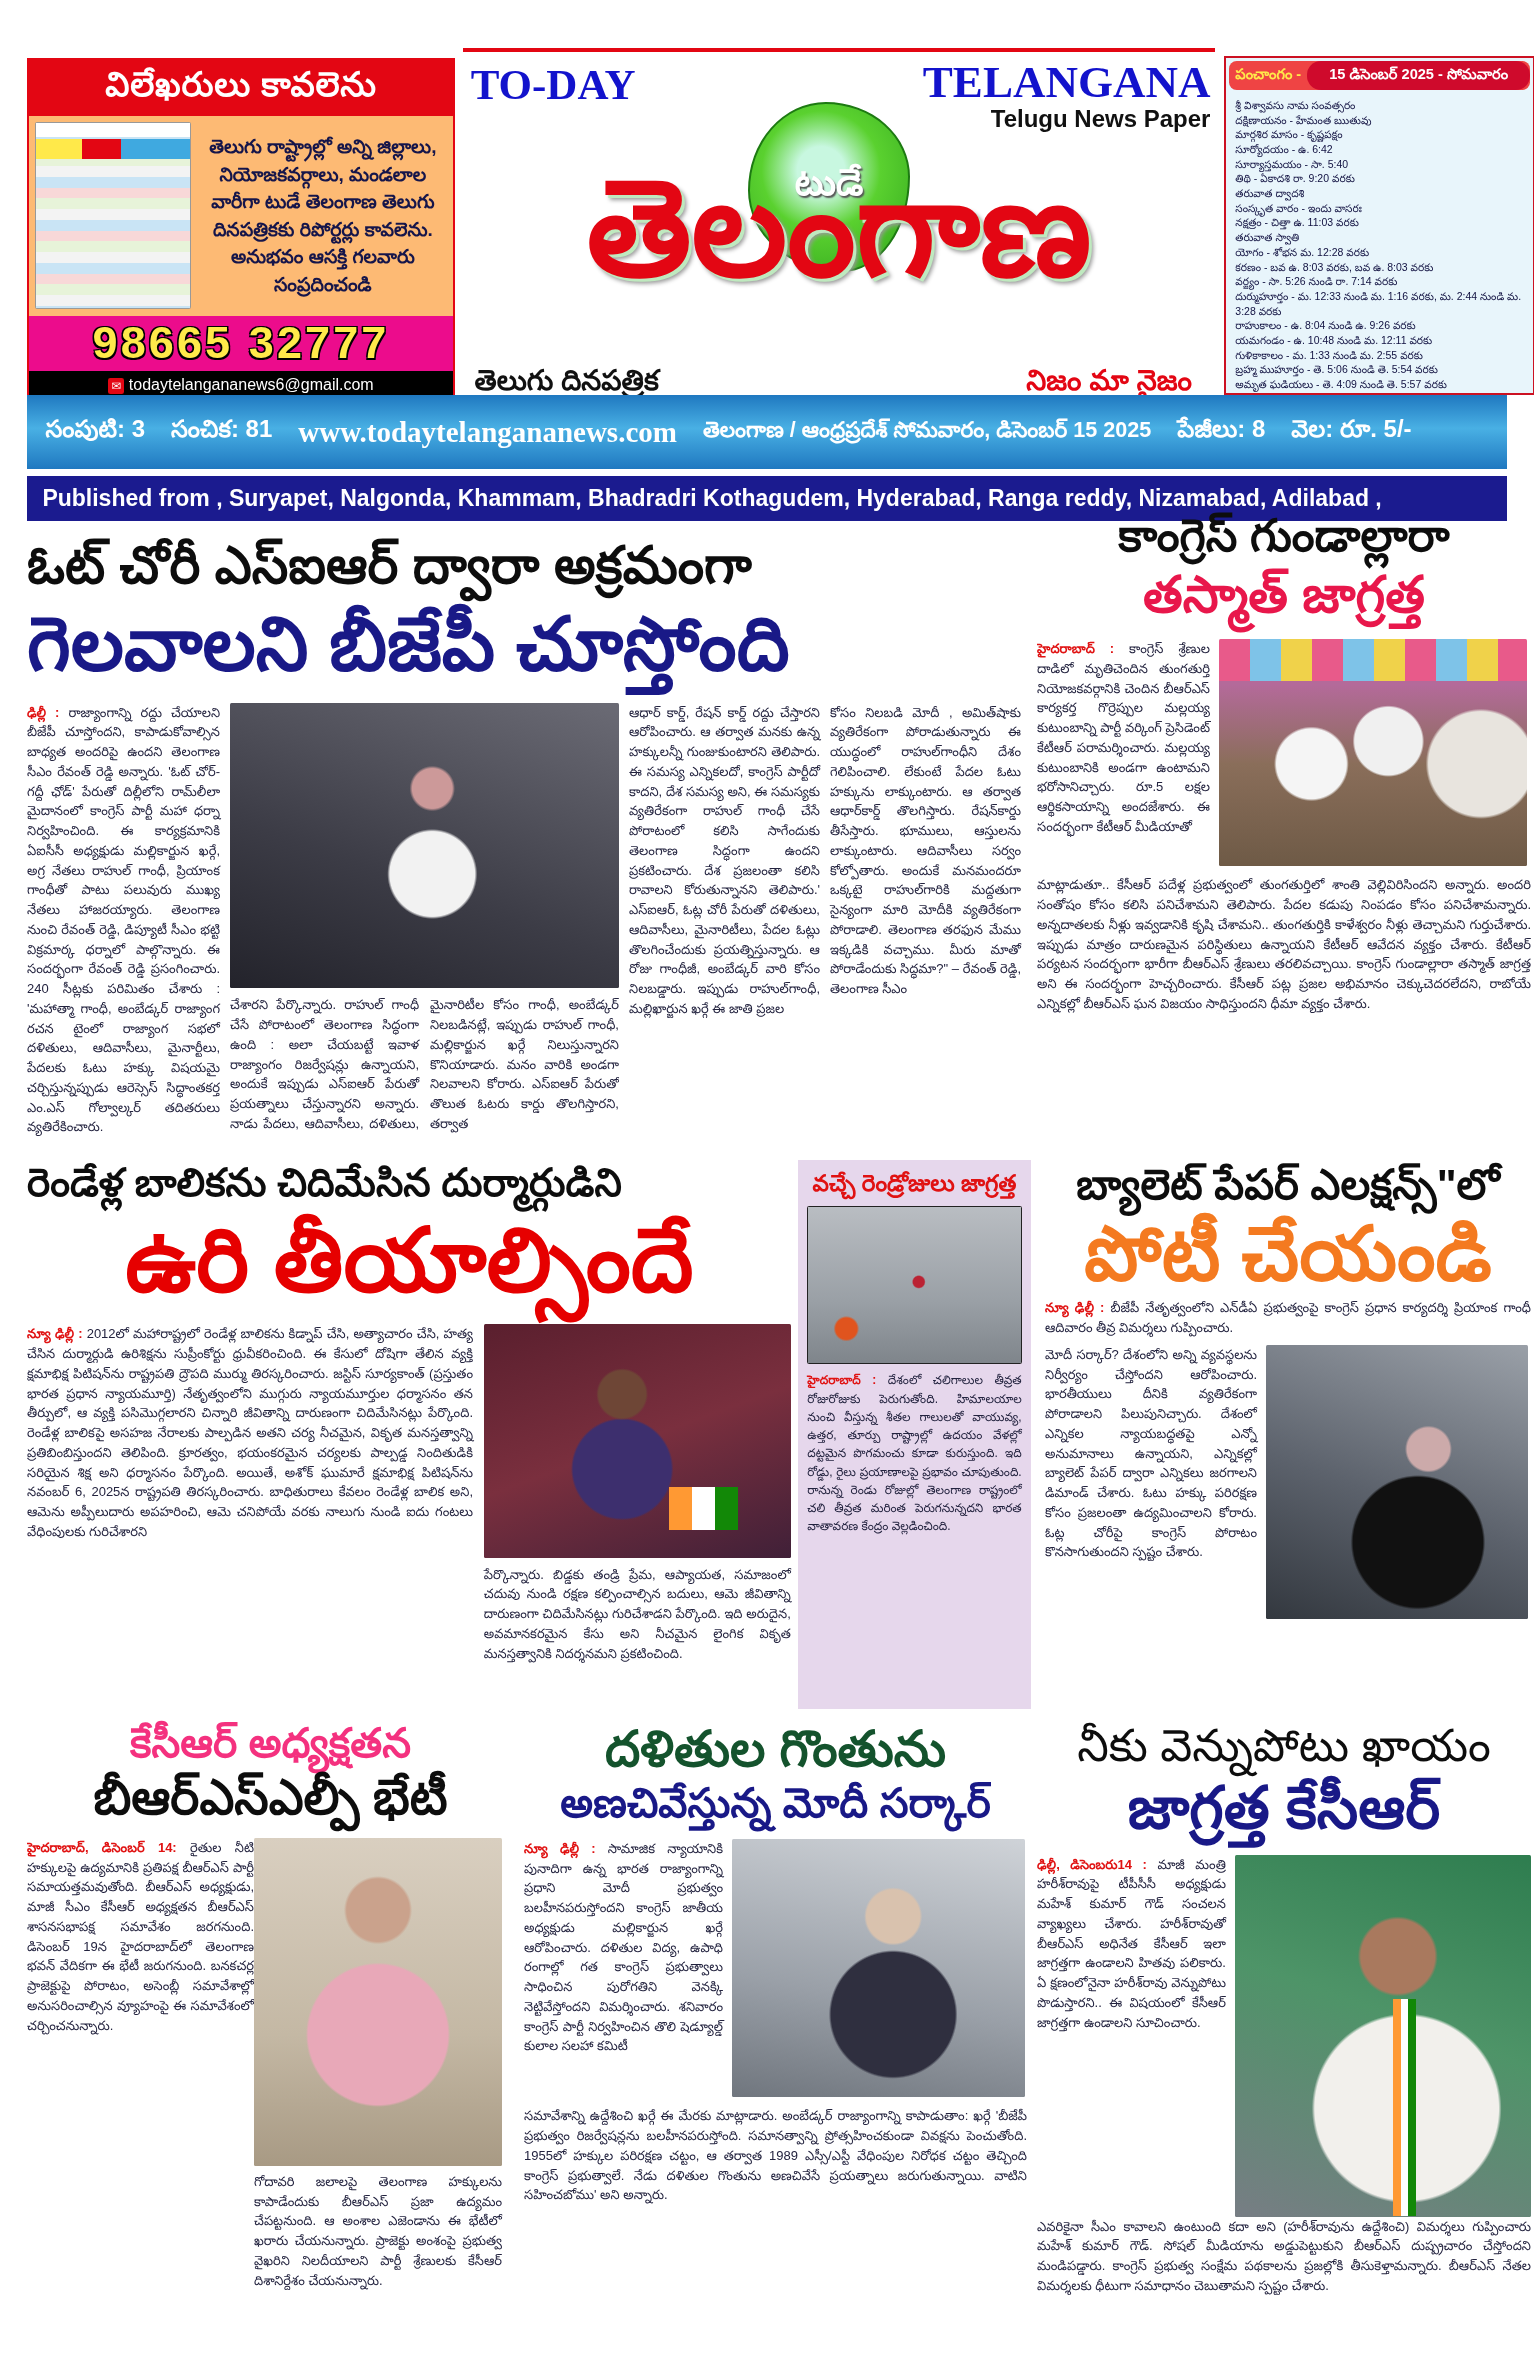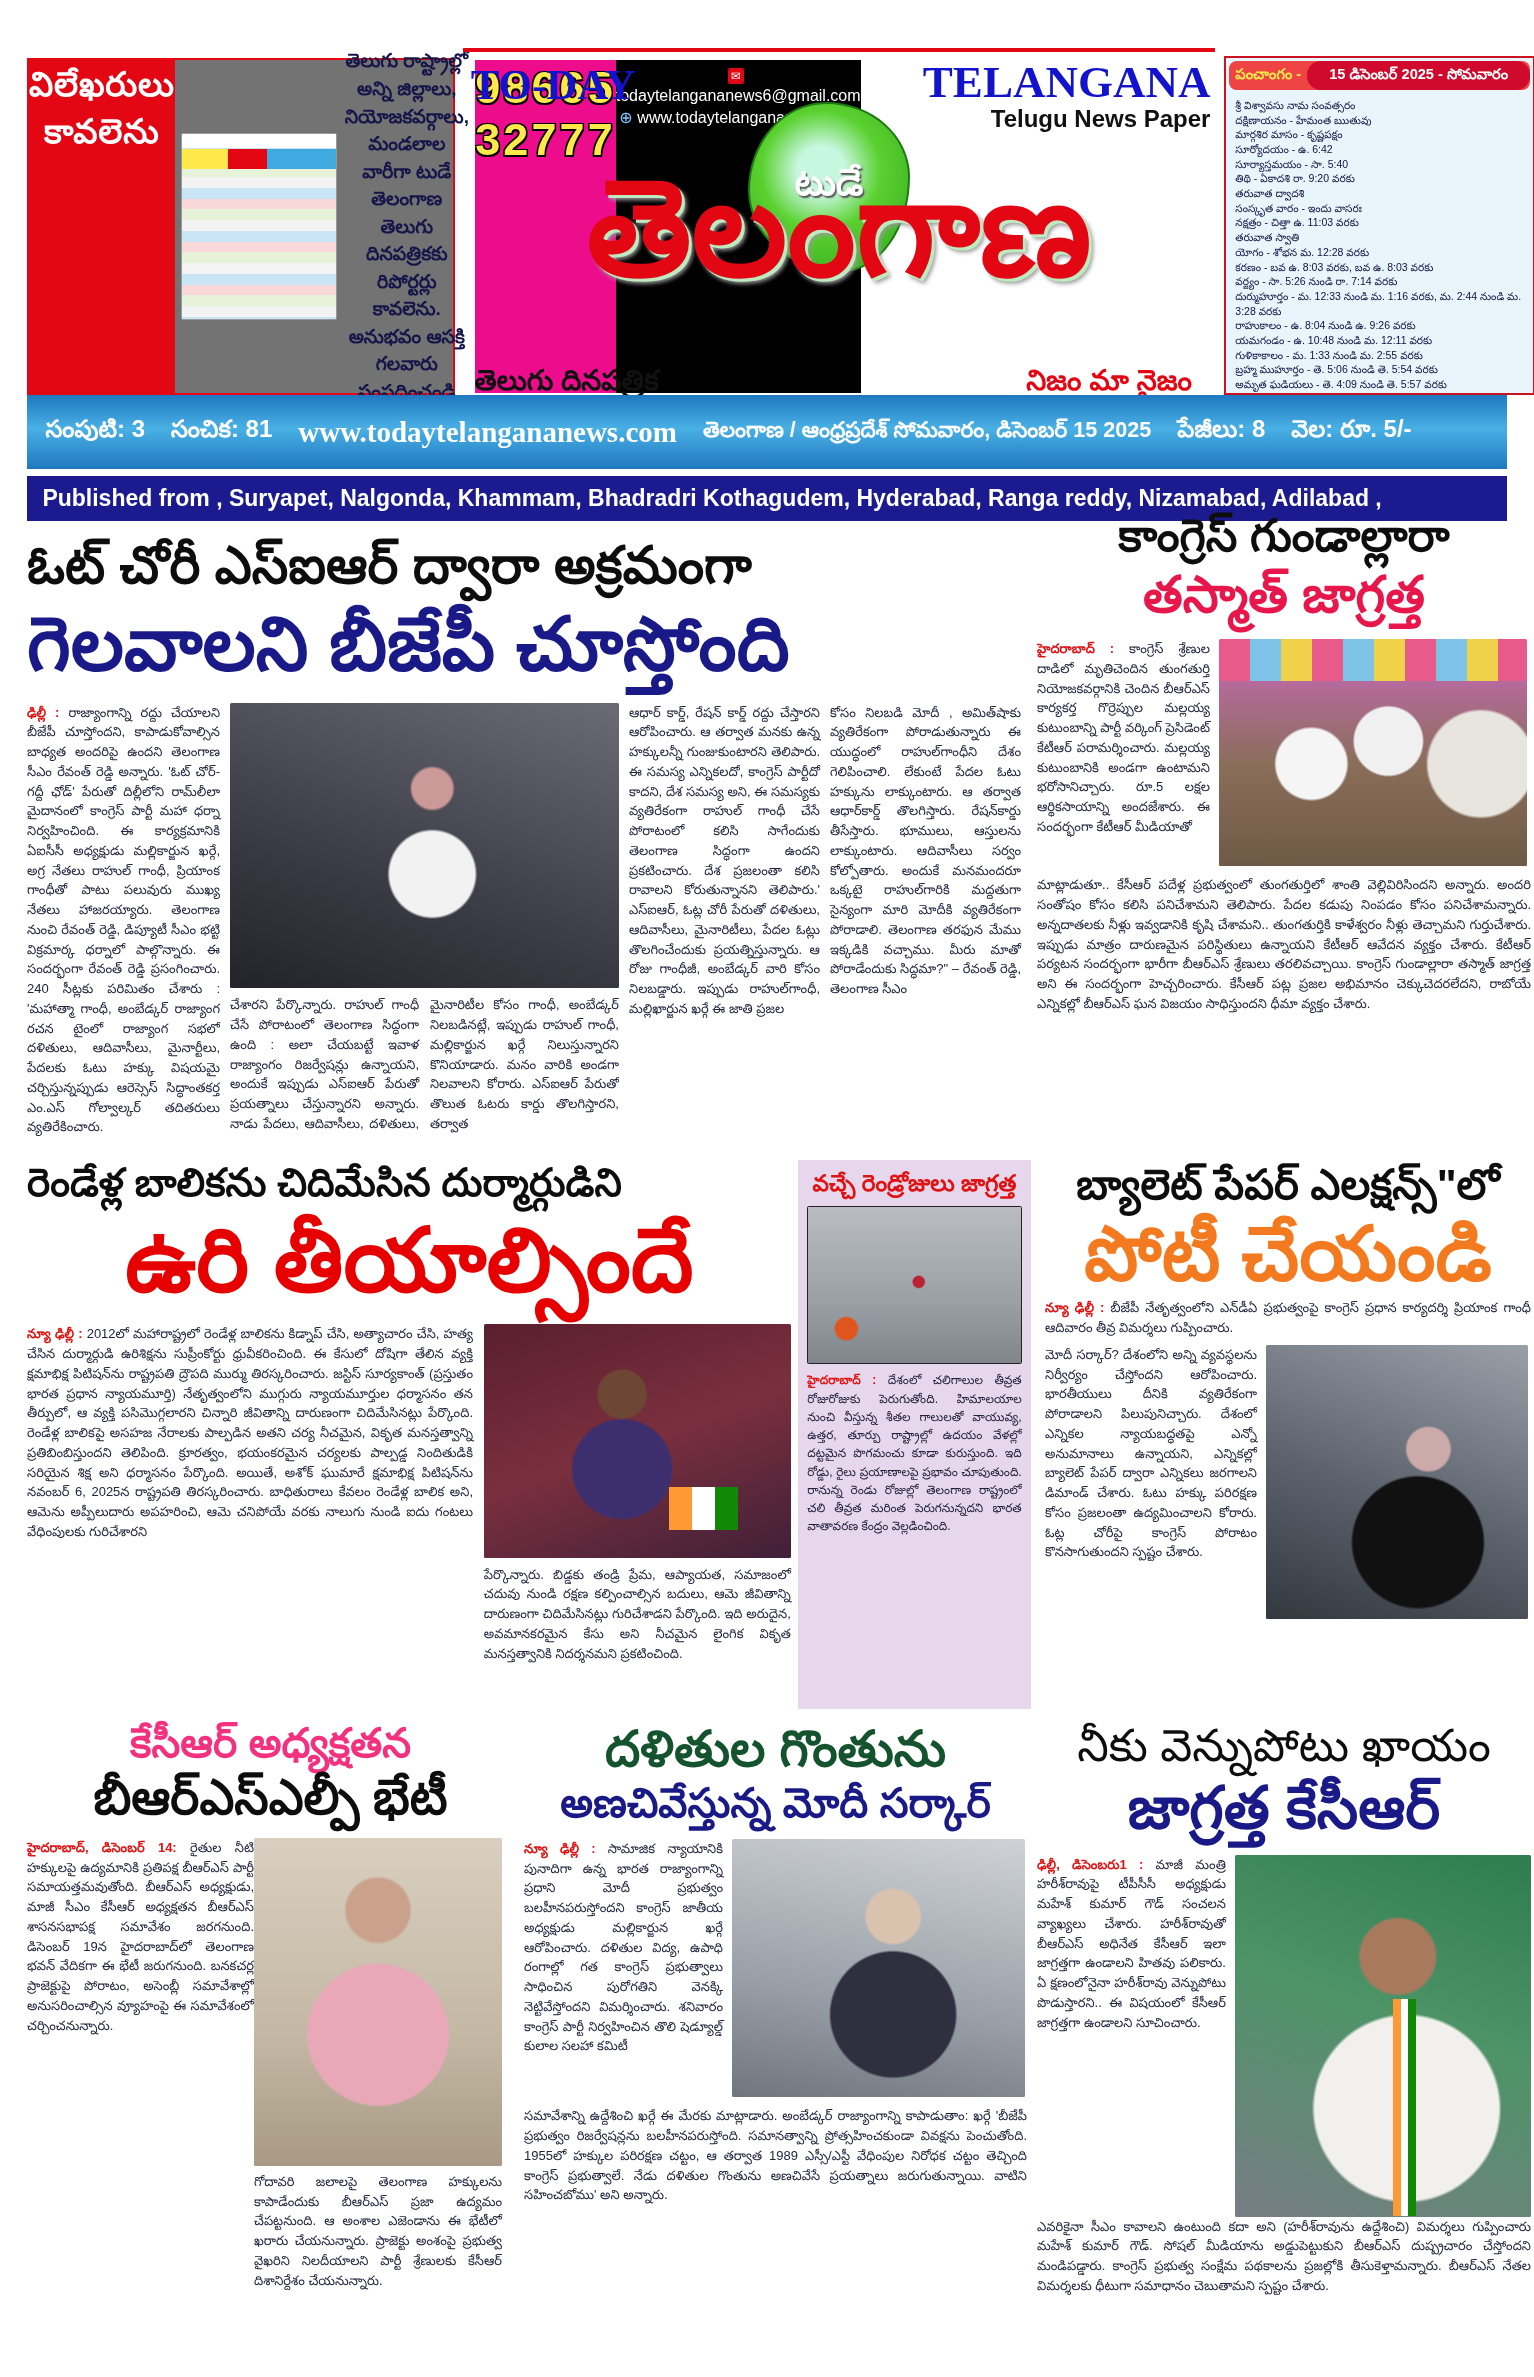--- a/index.html
+++ b/index.html
@@ -3,22 +3,22 @@
 <meta charset="utf-8">
 <style>
   html,body{margin:0;padding:0;background:#f6eef0;}
   #page{position:relative;width:1534px;height:2377px;background:#ffffff;overflow:hidden;
         font-family:"Liberation Sans",sans-serif;color:#20203c;}
   .abs{position:absolute;}
   .jtext{font-size:13px;line-height:1.52;text-align:justify;color:#23233f;}
   .dateline{color:#e01212;font-weight:bold;}
   .photo{position:relative;overflow:hidden;border-radius:1.5px;}
   
-  #adbox{left:27px;top:58px;width:424px;height:333px;border:2.3px solid #e30613;background:#737373;
-         display:flex;flex-direction:row;}
+  #adbox{left:27px;top:58px;width:424px;height:333px;border:2.3px solid #e30613;background:#fdba74;
+         display:flex;flex-direction:column;}
   #adbox .banner{background:#e30613;color:#fff;font-weight:900;font-size:34px;text-align:center;
                  padding:4.6px 0;letter-spacing:0.8px;}
   #adbox .mid{flex:1;display:flex;align-items:center;gap:7.7px;padding:6.2px;}
   .minipaper{width:154px;height:185px;background:
      linear-gradient(#fff,#fff) 0 0/100% 14px no-repeat,
      linear-gradient(90deg,#ffe94a 0 30%,#e30613 30% 55%,#3fa9e0 55% 100%) 0 15.4px/100% 20px no-repeat,
      repeating-linear-gradient(180deg,#f3f3f3 0 10.8px,#c9e4f5 10.8px 21.6px,#f8d8d8 21.6px 32px,#e7f3d9 32px 43px);
      border:1.5px solid #999;}
   #adbox .adtext{flex:1;font-size:19px;line-height:1.45;font-weight:800;color:#15154a;text-align:center;}
   #adbox .phone{background:#ec0c8c;color:#ffe94a;font-weight:900;font-size:45px;text-align:center;
@@ -323,21 +323,21 @@
       <div class="photo" id="ph-kharge"></div>
     </div>
     <div class="rest jtext">సమావేశాన్ని ఉద్దేశించి ఖర్గే ఈ మేరకు మాట్లాడారు. అంబేడ్కర్ రాజ్యాంగాన్ని కాపాడుతాం: ఖర్గే 'బీజేపీ ప్రభుత్వం రిజర్వేషన్లను బలహీనపరుస్తోంది. సమానత్వాన్ని ప్రోత్సహించకుండా వివక్షను పెంచుతోంది. 1955లో హక్కుల పరిరక్షణ చట్టం, ఆ తర్వాత 1989 ఎస్సీ/ఎస్టీ వేధింపుల నిరోధక చట్టం తెచ్చింది కాంగ్రెస్ ప్రభుత్వాలే. నేడు దళితుల గొంతును అణచివేసే ప్రయత్నాలు జరుగుతున్నాయి. వాటిని సహించబోము' అని అన్నారు.</div>
   </div>
 
   <div class="abs" id="backstab">
     <div class="k">నీకు వెన్నుపోటు ఖాయం</div>
     <div class="h">జాగ్రత్త కేసీఆర్</div>
     <div class="row">
       <div class="lt jtext">
-        <span class="dateline">ఢిల్లీ, డిసెంబరు1 :</span>
+        <span class="dateline">ఢిల్లీ, డిసెంబరు14 :</span>
         <span>మాజీ మంత్రి హరీశ్‌రావుపై టీపీసీసీ అధ్యక్షుడు మహేశ్ కుమార్ గౌడ్ సంచలన వ్యాఖ్యలు చేశారు. హరీశ్‌రావుతో బీఆర్ఎస్ అధినేత కేసీఆర్ ఇలా జాగ్రత్తగా ఉండాలని హితవు పలికారు. ఏ క్షణంలోనైనా హరీశ్‌రావు వెన్నుపోటు పొడుస్తారని.. ఈ విషయంలో కేసీఆర్ జాగ్రత్తగా ఉండాలని సూచించారు.</span>
       </div>
       <div class="photo" id="ph-goud"></div>
     </div>
     <div class="rest jtext">ఎవరికైనా సీఎం కావాలని ఉంటుంది కదా అని (హరీశ్‌రావును ఉద్దేశించి) విమర్శలు గుప్పించారు మహేశ్ కుమార్ గౌడ్. సోషల్ మీడియాను అడ్డుపెట్టుకుని బీఆర్ఎస్ దుష్ప్రచారం చేస్తోందని మండిపడ్డారు. కాంగ్రెస్ ప్రభుత్వ సంక్షేమ పథకాలను ప్రజల్లోకి తీసుకెళ్తామన్నారు. బీఆర్ఎస్ నేతల విమర్శలకు ధీటుగా సమాధానం చెబుతామని స్పష్టం చేశారు.</div>
   </div>
 
 </div>
 
 

